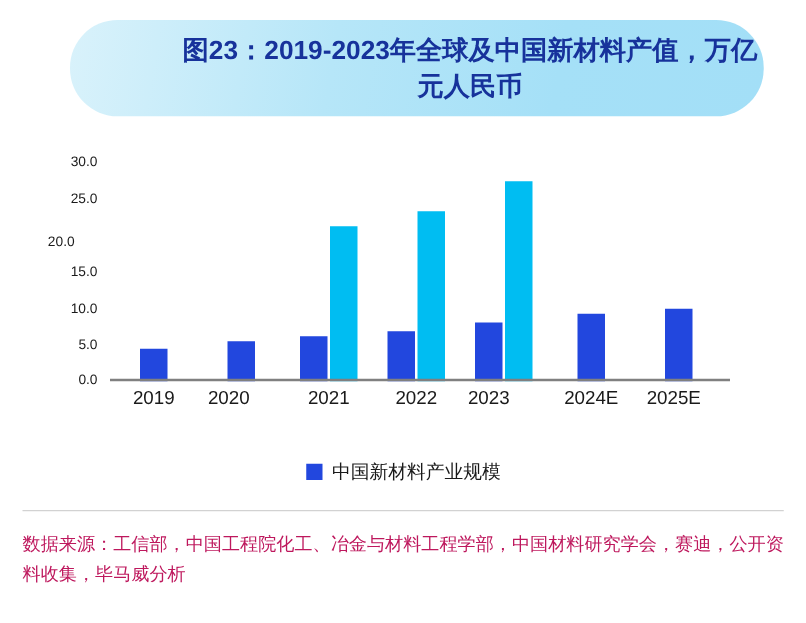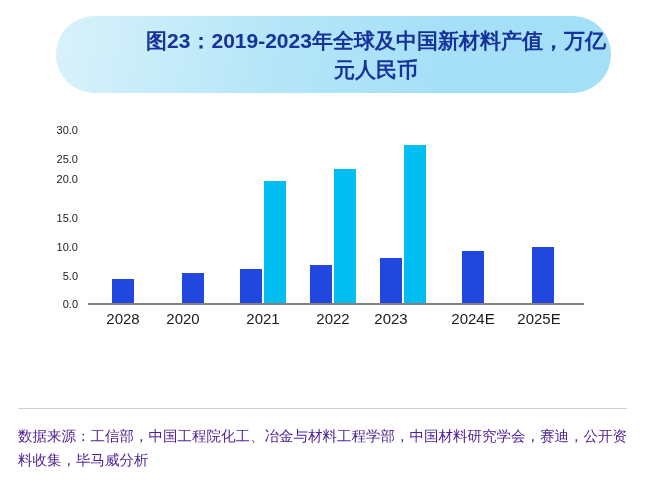--- a/index.html
+++ b/index.html
@@ -144,38 +144,38 @@
     height: 1px;
     background: #d2d2d2;
   }
   #source-note {
     position: absolute;
     left: 18px;
     top: 424px;
     width: 612px;
     font-size: 14.5px;
     line-height: 24px;
-    color: #4c1d95;
+    color: #be185d;
     font-family: Liberation Serif, serif;
   }
 </style>
 </head>
 <body>
 
 <div id="title-banner">
   <div id="title-text">图23：2019-2023年全球及中国新材料产值，万亿元人民币</div>
 </div>
 
 <div id="plot-wrap">
   <div id="y-axis">
       <div class="ytick" style="top: 174px;">0.0</div>
       <div class="ytick" style="top: 145.833px;">5.0</div>
       <div class="ytick" style="top: 116.667px;">10.0</div>
       <div class="ytick" style="top: 87.5px;">15.0</div>
-      <div class="ytick" style="top: 49px;">20.0</div>
+      <div class="ytick" style="top: 64px; text-align: center;">20.0</div>
       <div class="ytick" style="top: 29.1667px;">25.0</div>
       <div class="ytick" style="top: 0px;">30.0</div>
     </div>
   <div id="bars-area">
       <div class="group" style="left: 0px;">
         <div class="bar bar-cn" style="height: 26.25px; left: 24px;"></div>
       </div>
       <div class="group" style="left: 70px;">
         <div class="bar bar-cn" style="height: 32.0833px; left: 24px;"></div>
       </div>
@@ -193,27 +193,31 @@
       </div>
       <div class="group" style="left: 350px;">
         <div class="bar bar-cn" style="height: 54.25px; left: 24px;"></div>
       </div>
       <div class="group" style="left: 420px;">
         <div class="bar bar-cn" style="height: 58.3333px; left: 24px;"></div>
       </div>
     </div>
   <div id="baseline"></div>
   <div id="x-labels">
-      <div class="xlabel" style="left: 0px;">2028</div>
+      <div class="xlabel" style="left: 0px;">2019</div>
       <div class="xlabel" style="left: 60px;">2020</div>
       <div class="xlabel" style="left: 140px;">2021</div>
       <div class="xlabel" style="left: 210px;">2022</div>
       <div class="xlabel" style="left: 268px;">2023</div>
       <div class="xlabel" style="left: 350px;">2024E</div>
       <div class="xlabel" style="left: 416px;">2025E</div>
     </div>
 </div>
 
 <div id="legend">
+    <div class="legend-item">
+      <span class="legend-swatch" style="background: rgb(34, 71, 222);"></span>
+      <span class="legend-label">中国新材料产业规模</span>
+    </div>
   </div>
 
 <div id="divider"></div>
 <div id="source-note">数据来源：工信部，中国工程院化工、冶金与材料工程学部，中国材料研究学会，赛迪，公开资料收集，毕马威分析</div>
 
 </body></html>

